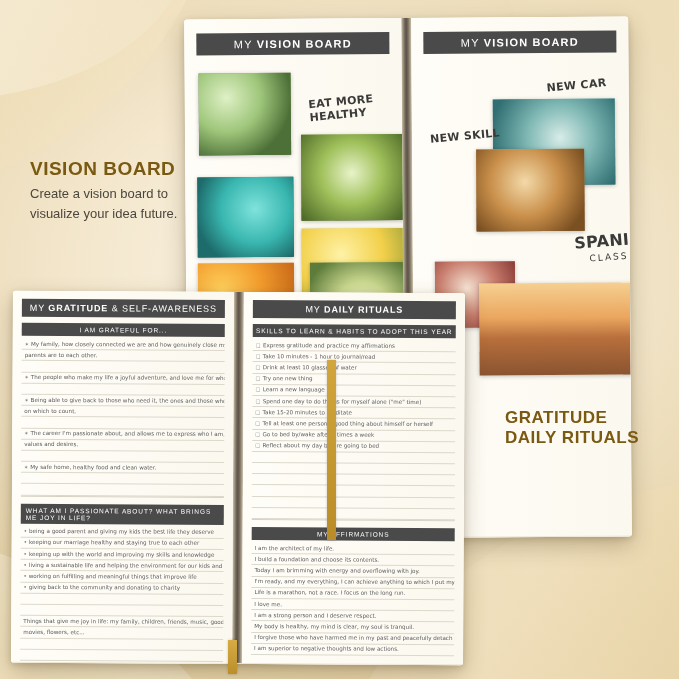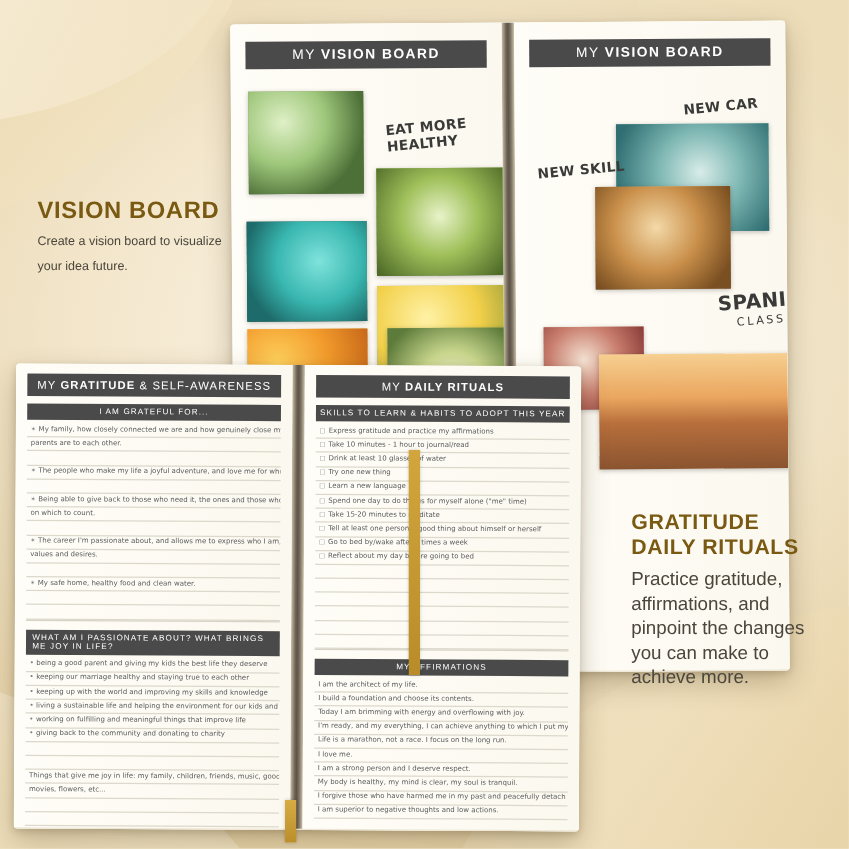--- a/index.html
+++ b/index.html
@@ -76,21 +76,21 @@
     font-weight: bold;
     letter-spacing: .5px;
   }
   .copy-left .copy-title {
     font-size: 19px;
     line-height: 22px;
     margin-bottom: 4px;
   }
   .copy-body {
     color: #4b463c;
-    font-size: 10px;
+    font-size: 13px;
     line-height: 20px;
   }
   .copy-right {
     right: 14px;
     top: 408px;
     width: 160px;
   }
   .copy-right .copy-title {
     font-size: 17px;
     line-height: 20px;
@@ -494,16 +494,15 @@
   <div class="copy copy-left">
     <div class="copy-title">VISION BOARD</div>
     <div class="copy-body">Create a vision board to visualize your idea future.</div>
   </div>
 
   <div class="copy copy-right">
     <div class="copy-title">
       <div>GRATITUDE</div>
       <div>DAILY RITUALS</div>
     </div>
-    <div class="copy-body">Practice gratitude, affirmations, and pinpoint the changes you can make to achieve more.</div>
   </div>
 
 </div>
 
 </body></html>

